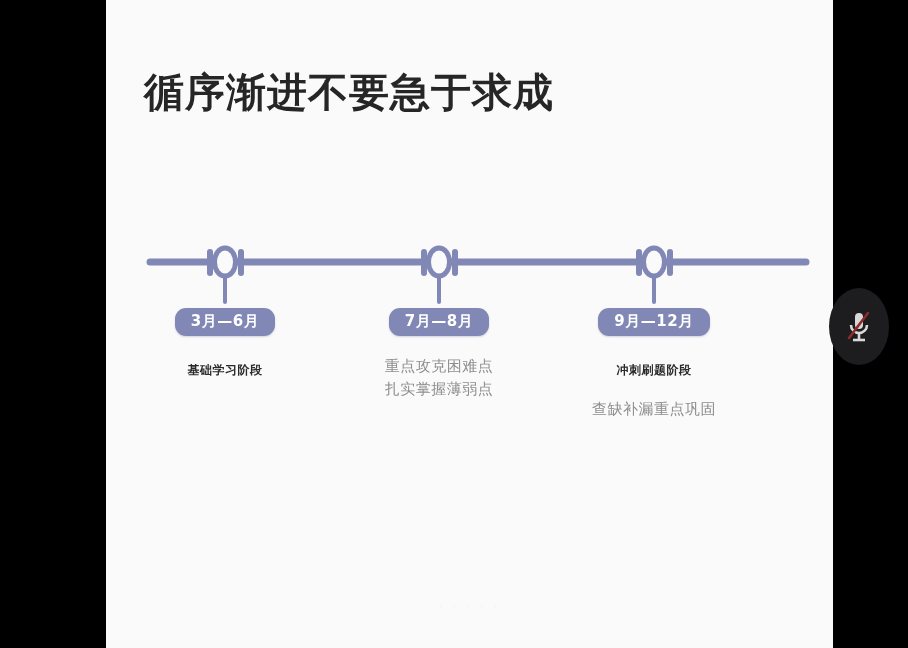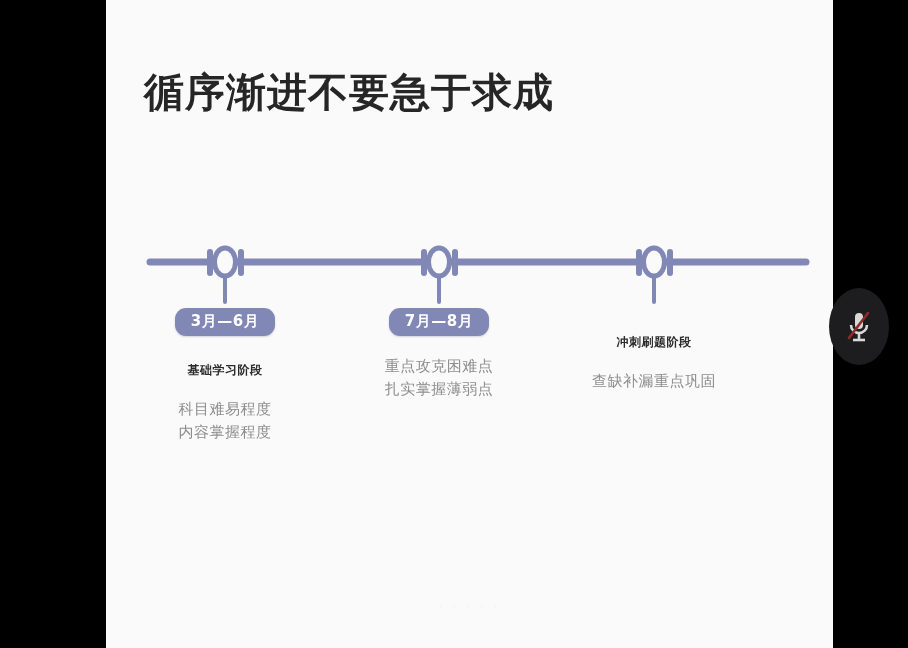--- a/index.html
+++ b/index.html
@@ -166,35 +166,32 @@
         <line x1="548" y1="262" x2="548" y2="302" stroke="#8188b6" stroke-width="4" stroke-linecap="round"></line>
         <ellipse cx="548" cy="262" rx="10.5" ry="14" fill="#fafafa" stroke="#8188b6" stroke-width="5"></ellipse>
       </g>
     </svg>
 
     <div class="phases">
 
       <div class="phase phase-1">
         <div class="phase-badge">3月—6月</div>
         <div class="phase-heading">基础学习阶段</div>
-        <div class="phase-lines">
-          <div>科目难易程度</div>
-          <div>内容掌握程度</div>
-        </div>
       </div>
 
       <div class="phase phase-2">
         <div class="phase-badge">7月—8月</div>
         <div class="phase-lines">
           <div>重点攻克困难点</div>
           <div>扎实掌握薄弱点</div>
         </div>
       </div>
 
       <div class="phase phase-3">
+        <div class="phase-badge">9月—12月</div>
         <div class="phase-heading">冲刺刷题阶段</div>
         <div class="phase-lines">
           <div>查缺补漏重点巩固</div>
         </div>
       </div>
 
     </div>
 
     <div class="watermark">· · · · ·</div>
 

